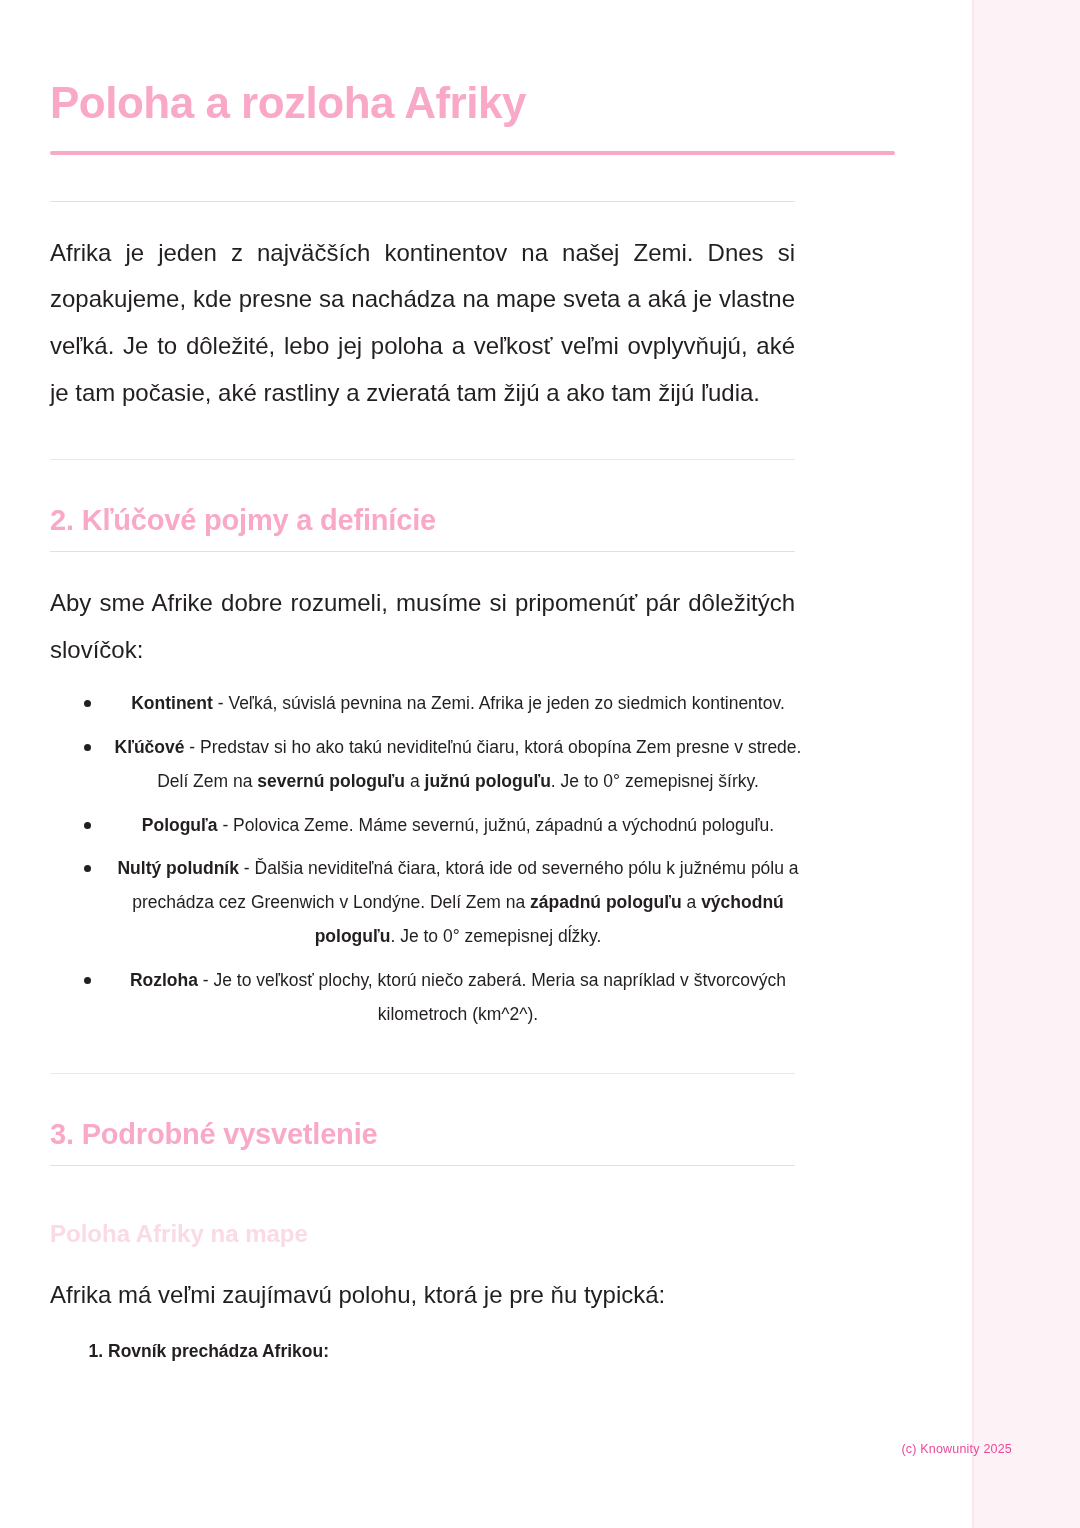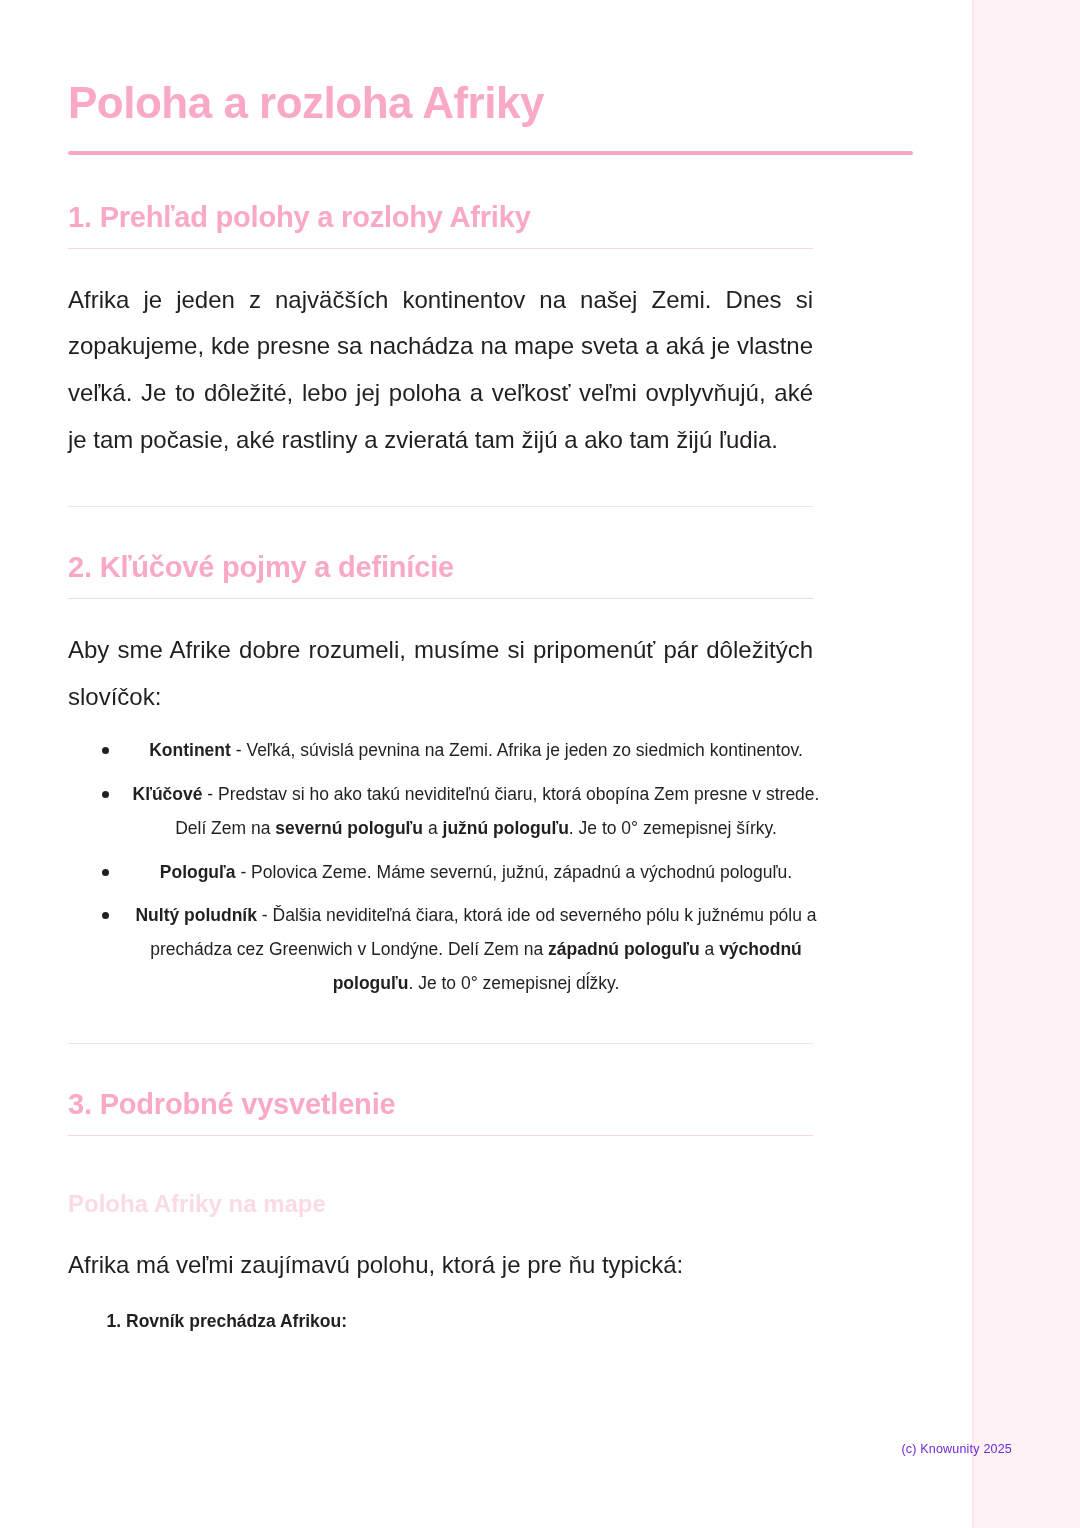--- a/index.html
+++ b/index.html
@@ -29,21 +29,21 @@
     width: 108px;
     height: 1528px;
     background: #fdf3f7;
     border-left: 2px solid #fbe6ef;
   }
   .content {
     position: absolute;
     top: 0;
     left: 0;
     width: 940px;
-    padding: 78px 0 0 68px;
+    padding: 78px 0 0 50px;
   }
   h1.doc-title {
     font-size: 44px;
     line-height: 1.15;
     font-weight: bold;
     color: #f9a8c8;
     margin: 0 0 22px 0;
     letter-spacing: -0.5px;
   }
   .title-rule {
@@ -121,39 +121,38 @@
     font-weight: bold;
     color: #fbdae8;
     margin: 0 0 24px 0;
   }
   .spacer-md { height: 26px; }
   .watermark {
     position: absolute;
     right: 68px;
     bottom: 72px;
     font-size: 12.5px;
-    color: #6d28d9;
+    color: #ec4899;
     font-family: "Liberation Sans", sans-serif;
     letter-spacing: 0.2px;
   }
   b, strong { font-weight: bold; }
 </style>
 </head>
 <body>
 
 <div class="page">
 
   <div class="right-strip"></div>
 
   <div class="content">
 
     <h1 class="doc-title">Poloha a rozloha Afriky</h1>
     <div class="title-rule"></div>
 
-    <h2 class="section-title">1. Prehľad polohy a rozlohy Afriky</h2>
     <div class="section-rule"></div>
     <p class="body-text">Afrika je jeden z najväčších kontinentov na našej Zemi. Dnes si zopakujeme, kde presne sa nachádza na mape sveta a aká je vlastne veľká. Je to dôležité, lebo jej poloha a veľkosť veľmi ovplyvňujú, aké je tam počasie, aké rastliny a zvieratá tam žijú a ako tam žijú ľudia.</p>
 
     <div class="divider"></div>
 
     <h2 class="section-title">2. Kľúčové pojmy a definície</h2>
     <div class="section-rule"></div>
     <p class="body-text">Aby sme Afrike dobre rozumeli, musíme si pripomenúť pár dôležitých slovíčok:</p>
 
     <ul class="term-list">
@@ -162,20 +161,23 @@
       </li>
       <li>
         <b>Kľúčové</b><span> - Predstav si ho ako takú neviditeľnú čiaru, ktorá obopína Zem presne v strede. Delí Zem na <b>severnú pologuľu</b> a <b>južnú pologuľu</b>. Je to 0° zemepisnej šírky.</span>
       </li>
       <li>
         <b>Pologuľa</b><span> - Polovica Zeme. Máme severnú, južnú, západnú a východnú pologuľu.</span>
       </li>
       <li>
         <b>Nultý poludník</b><span> - Ďalšia neviditeľná čiara, ktorá ide od severného pólu k južnému pólu a prechádza cez Greenwich v Londýne. Delí Zem na <b>západnú pologuľu</b> a <b>východnú pologuľu</b>. Je to 0° zemepisnej dĺžky.</span>
       </li>
+      <li>
+        <b>Rozloha</b><span> - Je to veľkosť plochy, ktorú niečo zaberá. Meria sa napríklad v štvorcových kilometroch (km^2^).</span>
+      </li>
     </ul>
 
     <div class="divider"></div>
 
     <h2 class="section-title">3. Podrobné vysvetlenie</h2>
     <div class="section-rule"></div>
     <div class="spacer-md"></div>
     <h3 class="sub-title">Poloha Afriky na mape</h3>
     <p class="body-text">Afrika má veľmi zaujímavú polohu, ktorá je pre ňu typická:</p>
 

